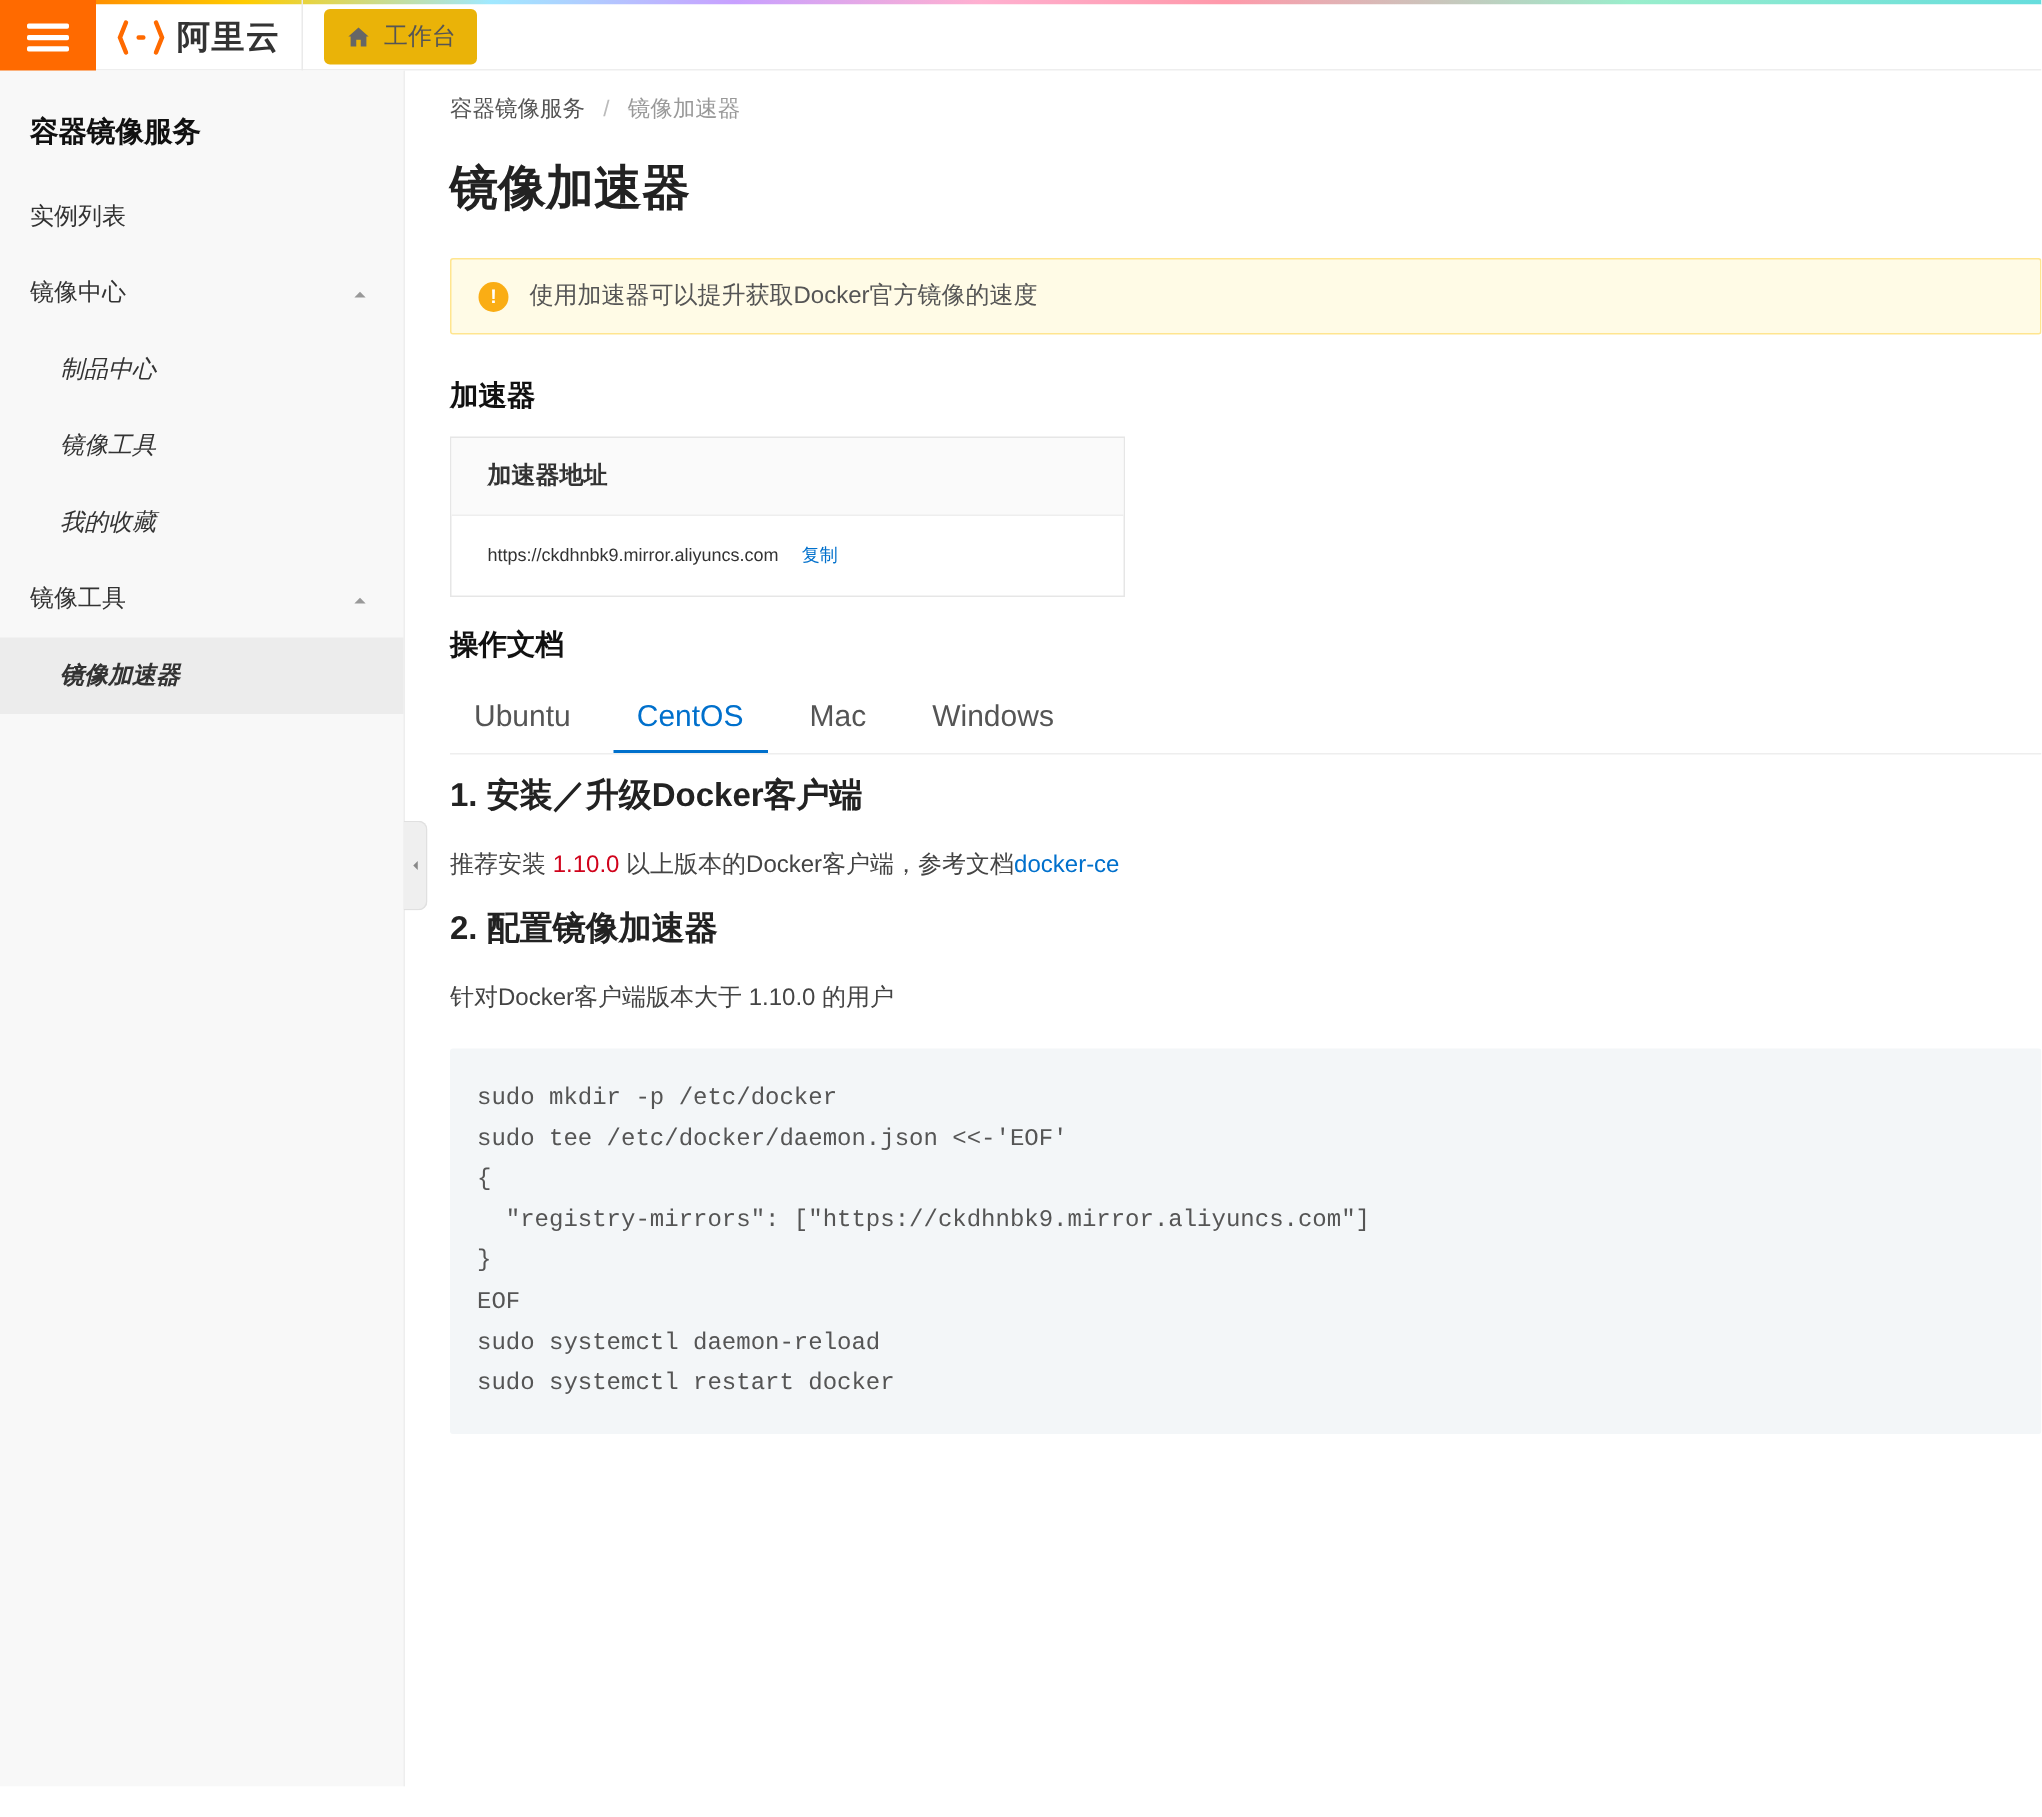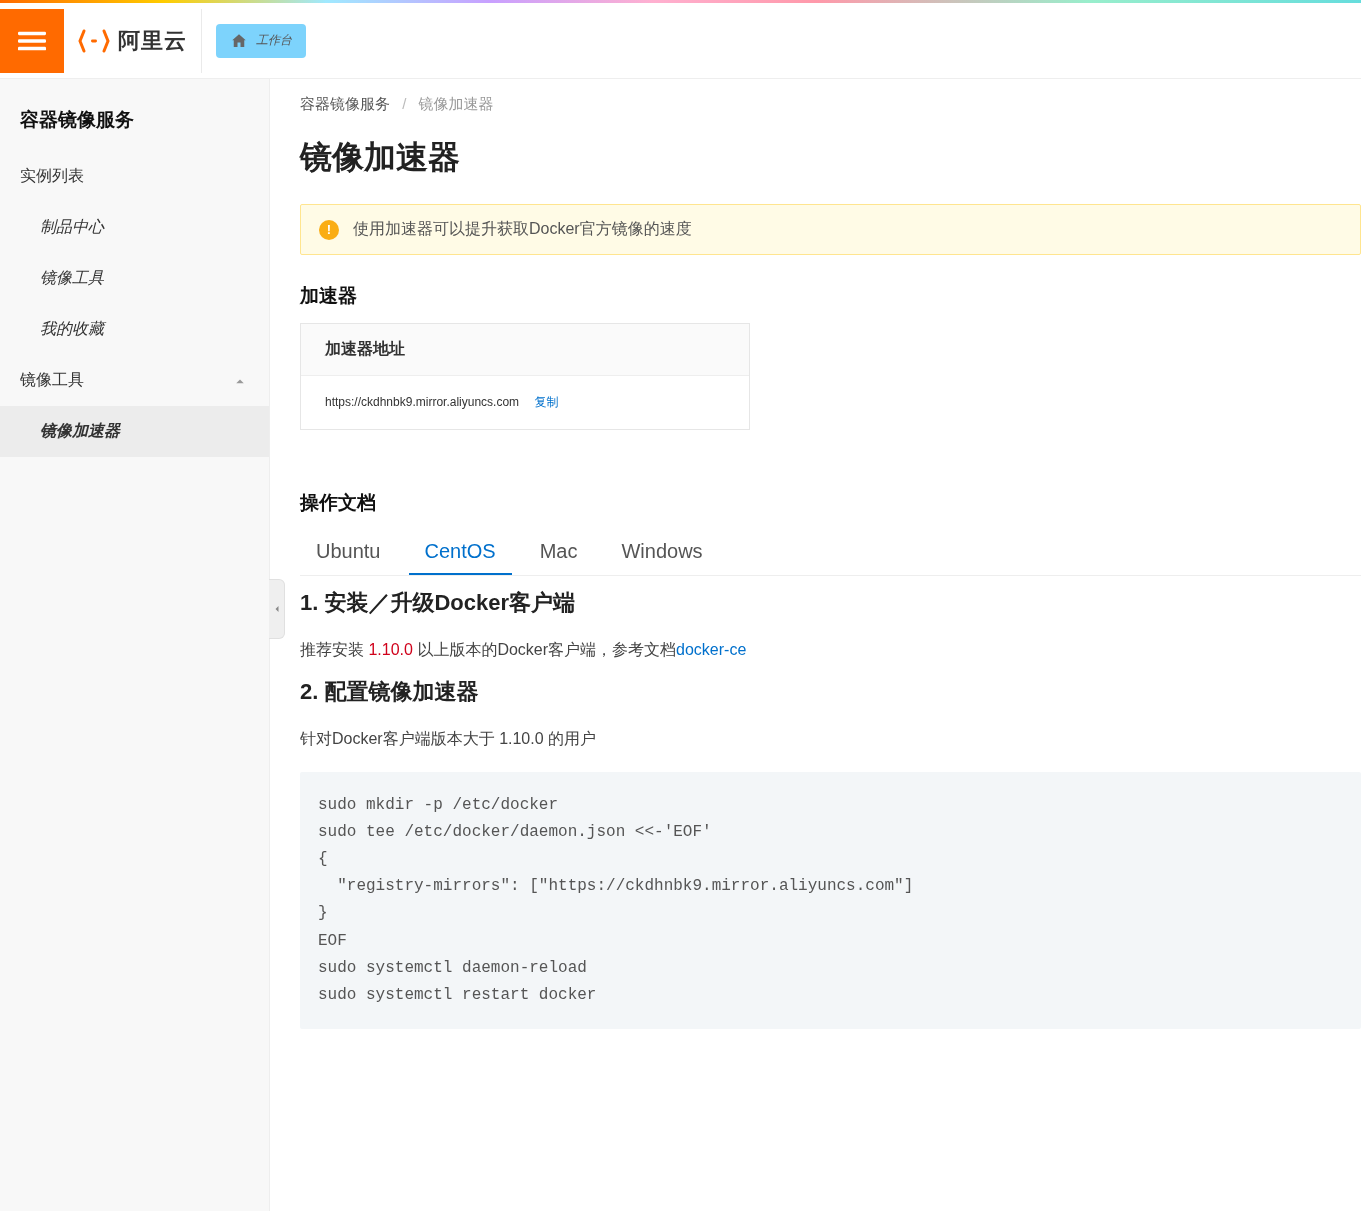--- a/index.html
+++ b/index.html
@@ -1,26 +1,26 @@
 <!DOCTYPE html>
 <html><head>
   <meta charset="utf-8">
   <style>
     * { margin: 0; padding: 0; box-sizing: border-box; }
     body { font-family: -apple-system, BlinkMacSystemFont, "Segoe UI", "PingFang SC", "Hiragino Sans GB", "Microsoft YaHei", sans-serif; background: #fff; color: #333; }
     
     .topbar-gradient { height: 3px; background: linear-gradient(90deg, #ff6a00, #ffcc00, #a0e9ff, #c8a0ff, #ffb0d0, #ff99aa 60%, #99eecc 80%, #66dddd); }
     
-    .header { display: flex; align-items: center; height: 76px; background: #fff; border-bottom: 1px solid #eee; }
+    .header { display: flex; align-items: center; height: 44px; background: #fff; border-bottom: 1px solid #eee; }
     .hamburger { width: 64px; height: 64px; background: #ff6a00; display: flex; align-items: center; justify-content: center; cursor: pointer; }
     .hamburger svg { width: 28px; height: 28px; fill: #fff; }
     .logo { display: flex; align-items: center; padding: 0 14px; border-right: 1px solid #eaeaea; height: 64px; }
     .logo-mark { display:inline-flex; align-items:center; }
     .logo-text { font-size: 22px; font-weight: 700; color: #333; margin-left: 8px; letter-spacing: 1px; }
-    .workspace-btn { display: flex; align-items: center; background: #7dd3fc; border-radius: 4px; padding: 8px 14px; margin-left: 14px; cursor: pointer; color: #555; font-size: 12px; font-style: italic; }
+    .workspace-btn { display: flex; align-items: center; background: #eab308; border-radius: 4px; padding: 8px 14px; margin-left: 14px; cursor: pointer; color: #555; font-size: 16px; }
     .workspace-btn svg { width: 18px; height: 18px; margin-right: 8px; fill: #666; }
     
     .layout { display: flex; min-height: calc(100vh - 67px); }
     
     .sidebar { width: 270px; background: #f8f8f8; padding-top: 18px; border-right: 1px solid #eee; position: relative; }
     .sidebar-title { font-size: 19px; font-weight: 700; padding: 10px 20px 18px; color: #111; }
     .side-item { display: flex; align-items: center; justify-content: space-between; padding: 15px 20px; font-size: 16px; color: #333; cursor: pointer; }
     .side-sub { padding: 15px 20px 15px 40px; font-size: 16px; color: #333; cursor: pointer; font-style: italic; }
     .side-sub.active { background: #ececec; font-weight: 600; }
     .chevron { width: 18px; height: 18px; fill: #999; }
@@ -31,21 +31,21 @@
     .breadcrumb { padding: 16px 0 10px; font-size: 15px; color: #555; }
     .breadcrumb .sep { margin: 0 8px; color: #bbb; }
     .breadcrumb .cur { color: #999; }
     .page-title { font-size: 32px; font-weight: 600; margin: 12px 0 24px; color: #222; }
     
     .info-banner { background: #fffbe6; border: 1px solid #ffe58f; padding: 14px 18px; display: flex; align-items: center; margin-bottom: 28px; border-radius: 2px; }
     .info-icon { width: 20px; height: 20px; border-radius: 50%; background: #faad14; color: #fff; display:flex; align-items:center; justify-content:center; font-size: 13px; font-weight:700; margin-right: 14px; flex-shrink: 0;}
     .info-text { font-size: 16px; color: #555; }
     
     .section-h { font-size: 19px; font-weight: 700; margin-bottom: 14px; color: #111; }
-    .addr-box { border: 1px solid #e6e6e6; max-width: 450px; margin-bottom: 60px; }
+    .addr-box { border: 1px solid #e6e6e6; max-width: 450px; margin-bottom: 19px; }
     .addr-head { background: #fafafa; padding: 15px 24px; font-size: 16px; font-weight: 600; border-bottom: 1px solid #eee; }
     .addr-body { padding: 18px 24px; font-size: 12px; }
     .addr-body .copy { color: #0070cc; margin-left: 12px; cursor: pointer; }
     
     .tabs { display: flex; border-bottom: 1px solid #eee; margin-top: 10px; }
     .tab { padding: 10px 16px; font-size: 20px; color: #555; cursor: pointer; border-bottom: 2px solid transparent; margin-right: 12px; }
     .tab.active { color: #0070cc; border-bottom-color: #0070cc; }
     
     .doc-h { font-size: 22px; font-weight: 600; margin: 12px 0 18px; color: #222; }
     .doc-p { font-size: 16px; color: #444; line-height: 1.8; margin: 8px 0; }
@@ -82,20 +82,26 @@
       </svg>
     <span>工作台</span>
   </div>
 </div>
 
 <div class="layout">
   <div class="sidebar">
     <div class="sidebar-title">容器镜像服务</div>
     <div class="side-item">
       <span>实例列表</span>
+    </div>
+    <div class="side-item">
+      <span>镜像中心</span>
+      <svg class="chevron" viewBox="0 0 24 24">
+          <path d="M7 15l5-5 5 5z"></path>
+        </svg>
     </div>
     <div class="side-sub">制品中心</div>
     <div class="side-sub">镜像工具</div>
     <div class="side-sub">我的收藏</div>
     <div class="side-item">
       <span>镜像工具</span>
       <svg class="chevron" viewBox="0 0 24 24">
           <path d="M7 15l5-5 5 5z"></path>
         </svg>
     </div>

